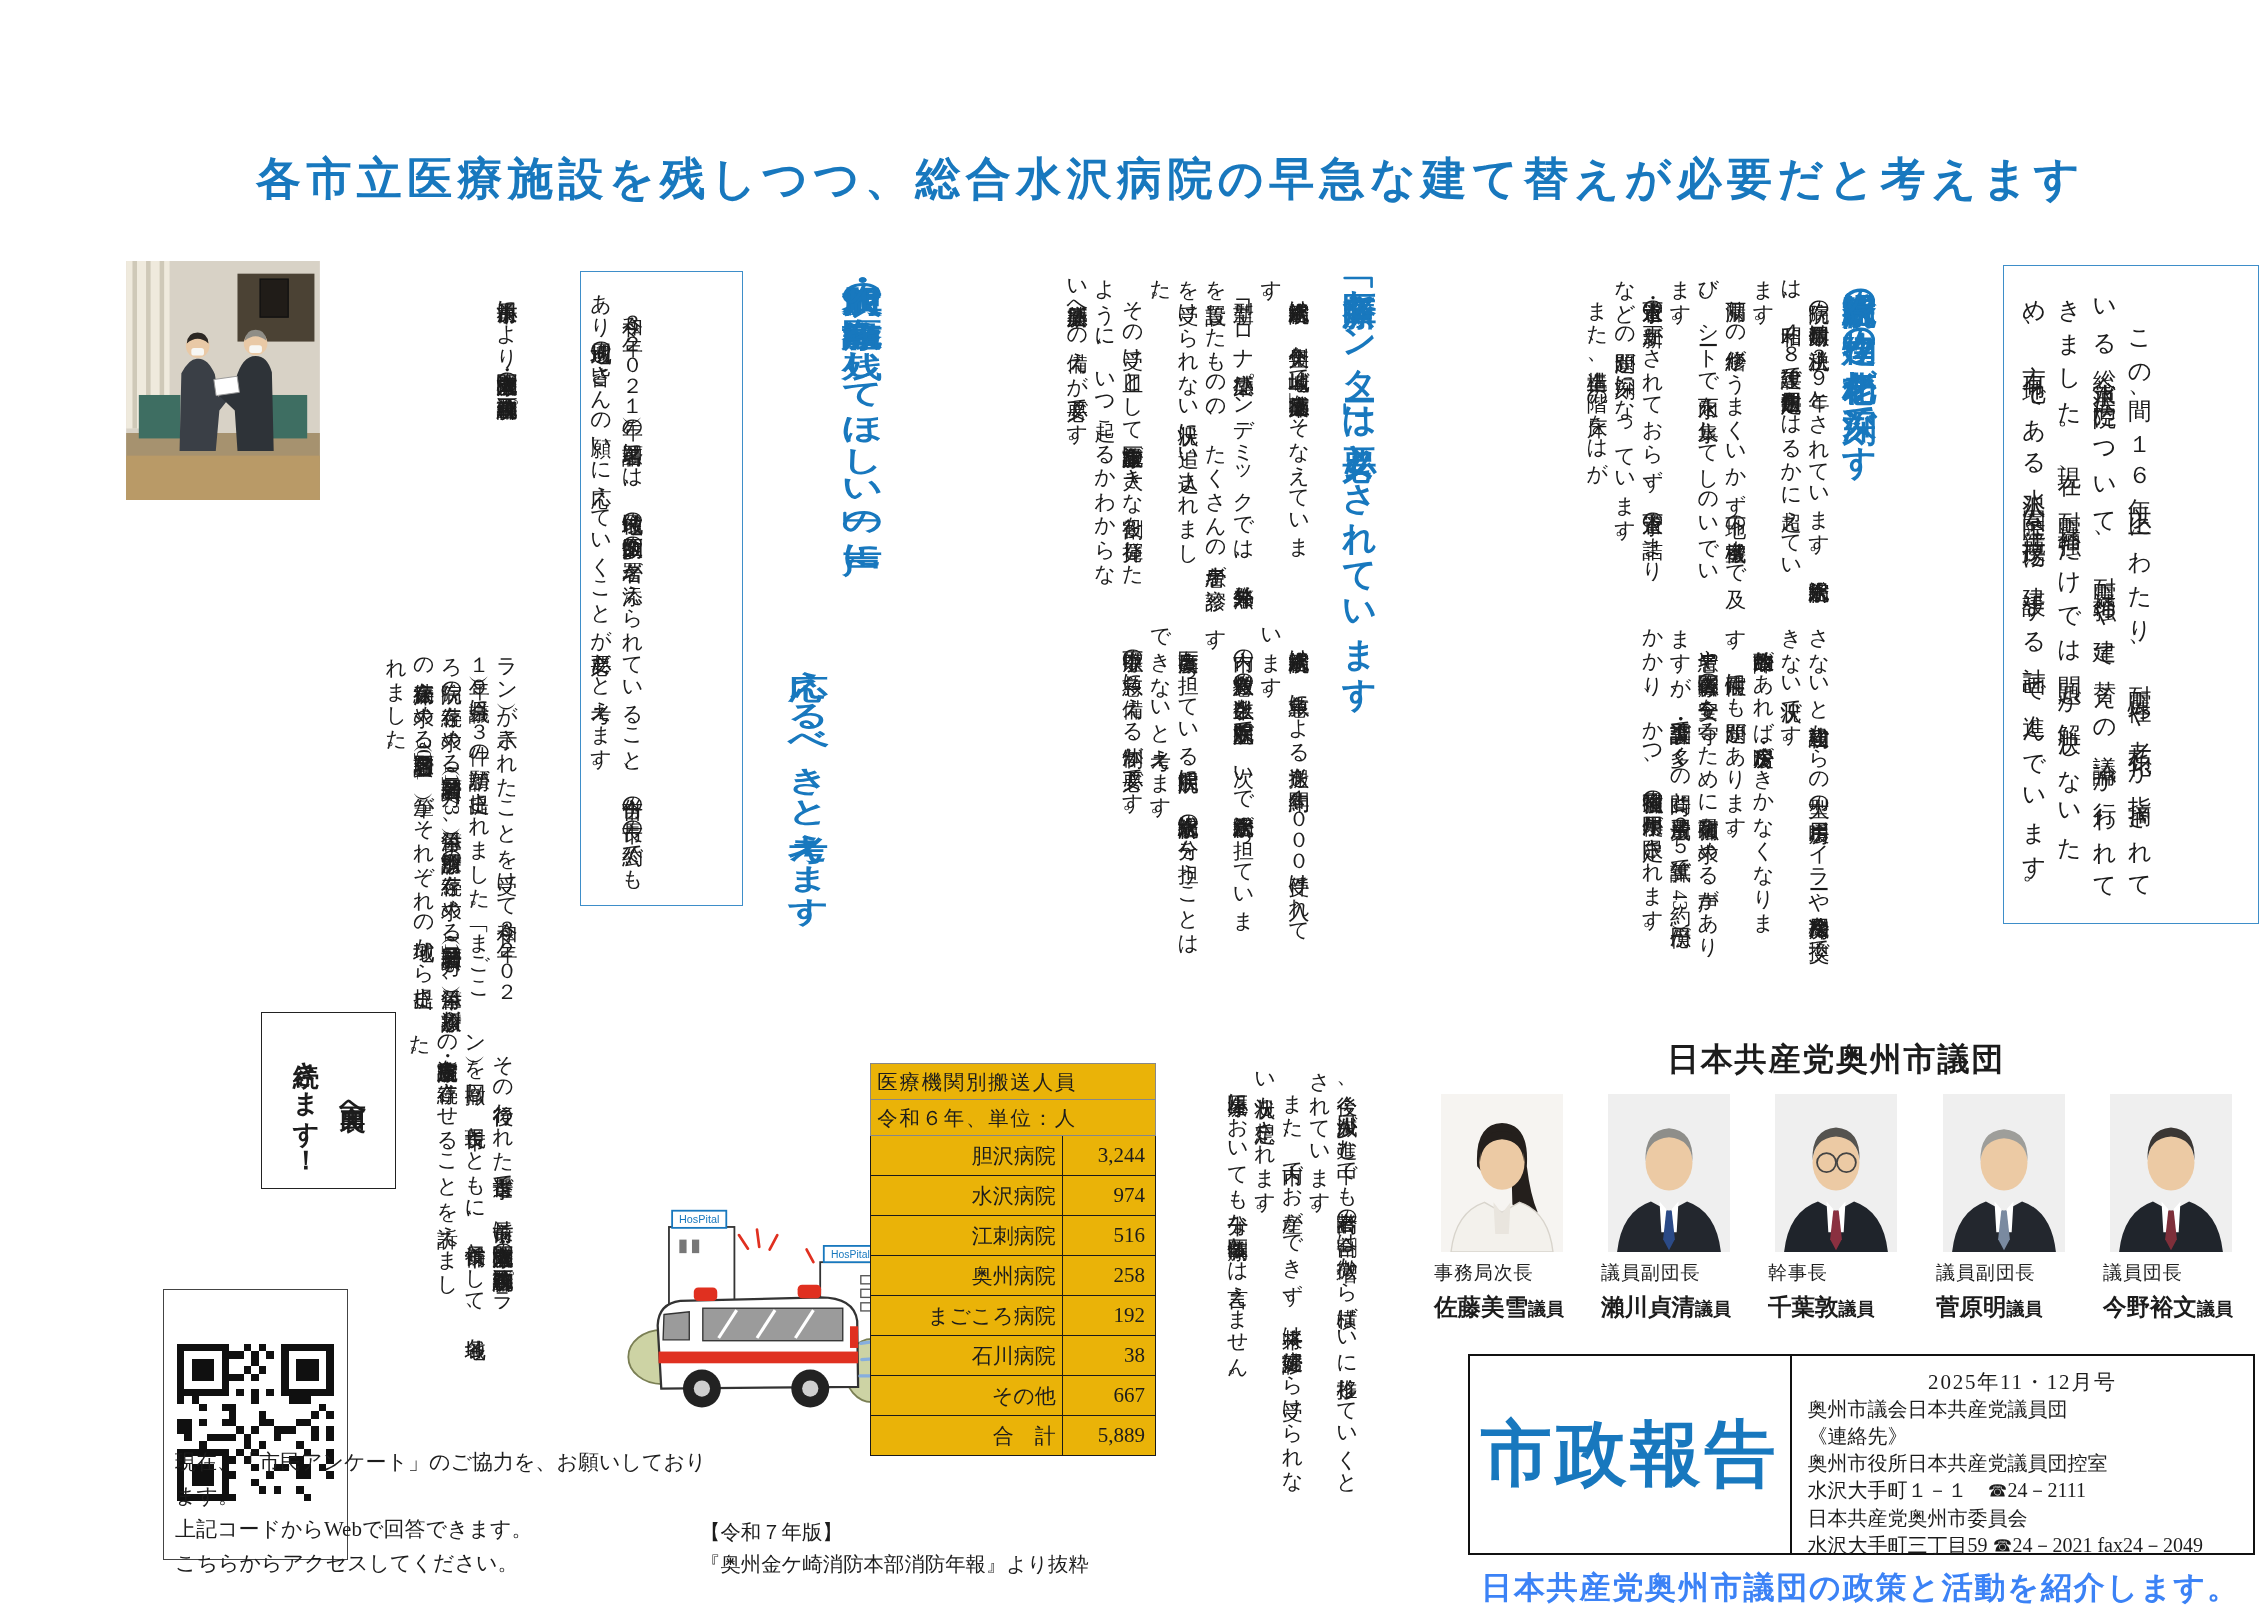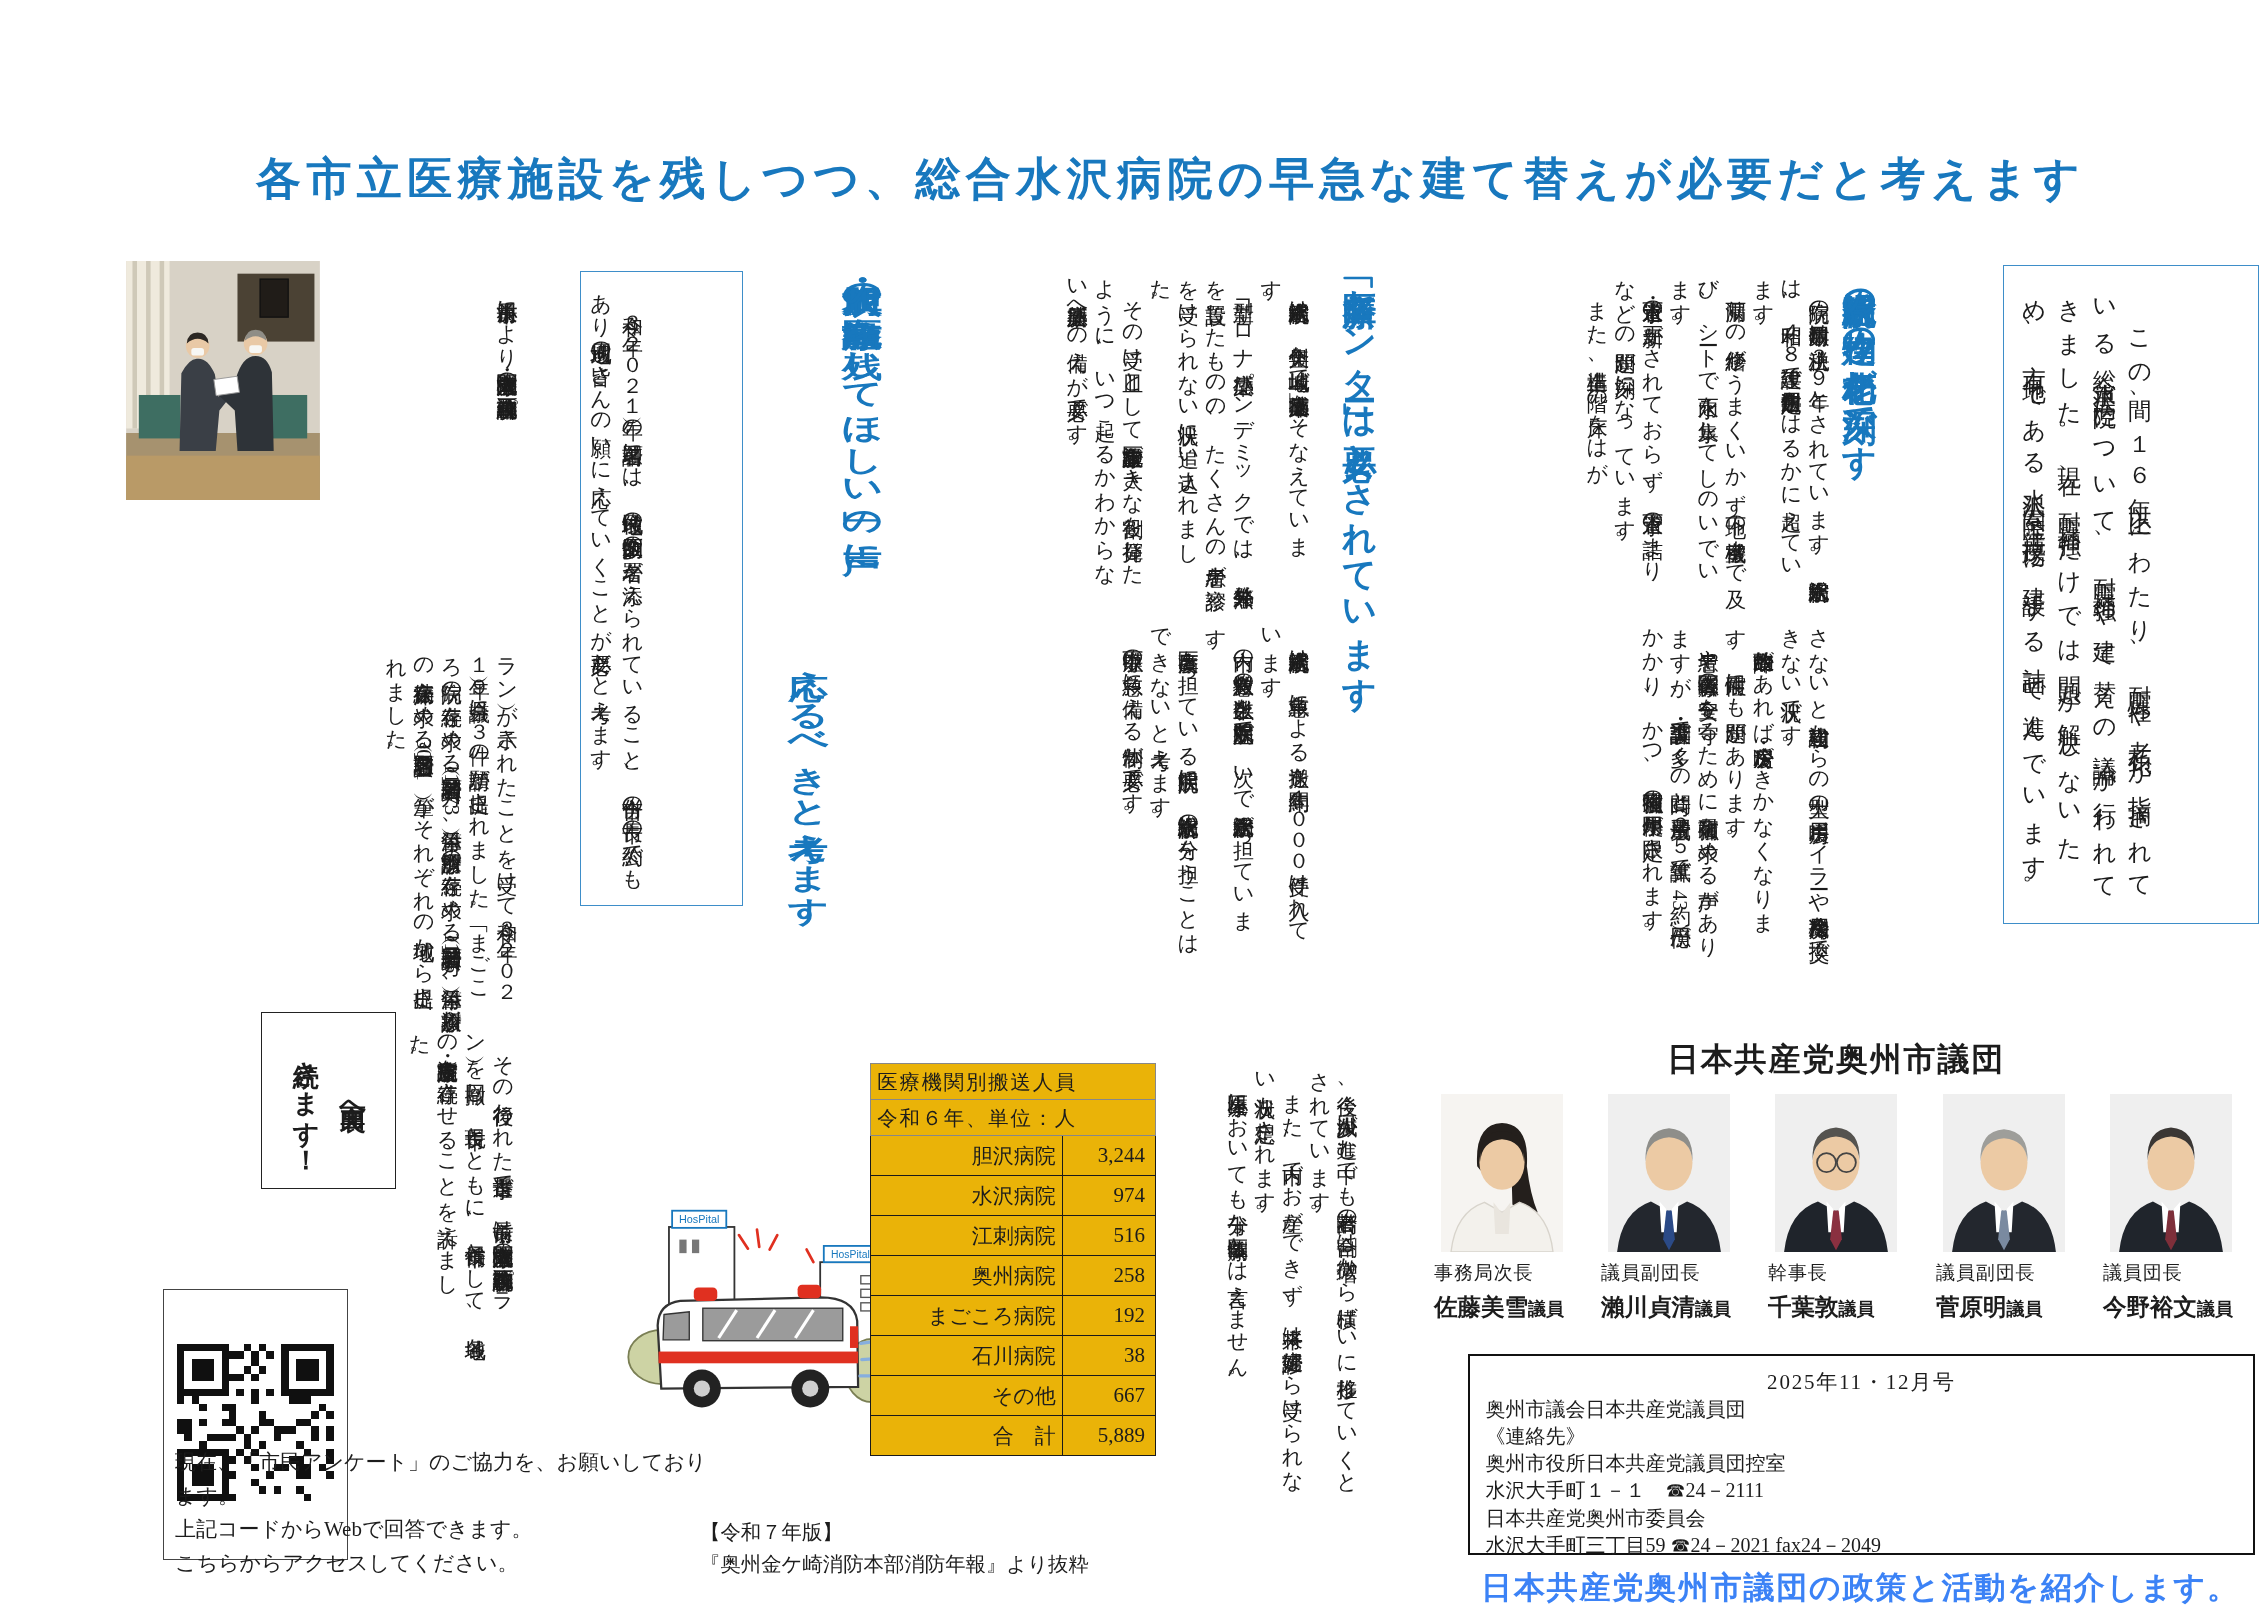--- a/index.html
+++ b/index.html
@@ -751,20 +751,23 @@
       <path d="M83 148 Q80 78 135 74 Q190 78 187 148 Q184 98 135 94 Q86 98 83 148Z" fill="#3b3734"></path>
       <path d="M20 350 Q30 260 95 238 L135 260 L175 238 Q240 260 250 350 Z" fill="#20252c"></path>
       <path d="M114 238 L135 262 L156 238 L152 306 L118 306Z" fill="#fff"></path>
       <path d="M129 258 L141 258 L148 322 L135 346 L122 322Z" fill="#7e2f3a"></path>
     </svg>
     <div class="role">議員団長</div>
     <div class="nm"><span>今野裕文</span><span class="sfx">議員</span></div>
   </div>
 
   <div class="abs mast" style="left:1468px; top:1354px; width:787px; height:201px;">
+    <div class="mast-left">
+      <div class="mast-title">市政報告</div>
+    </div>
     <div class="mast-right">
       <div class="issue">2025年11・12月号</div>
       <div class="info">奥州市議会日本共産党議員団
 《連絡先》
 奥州市役所日本共産党議員団控室
 水沢大手町１－１　☎24－2111
 日本共産党奥州市委員会
 水沢大手町三丁目59 ☎24－2021 fax24－2049</div>
     </div>
   </div>

